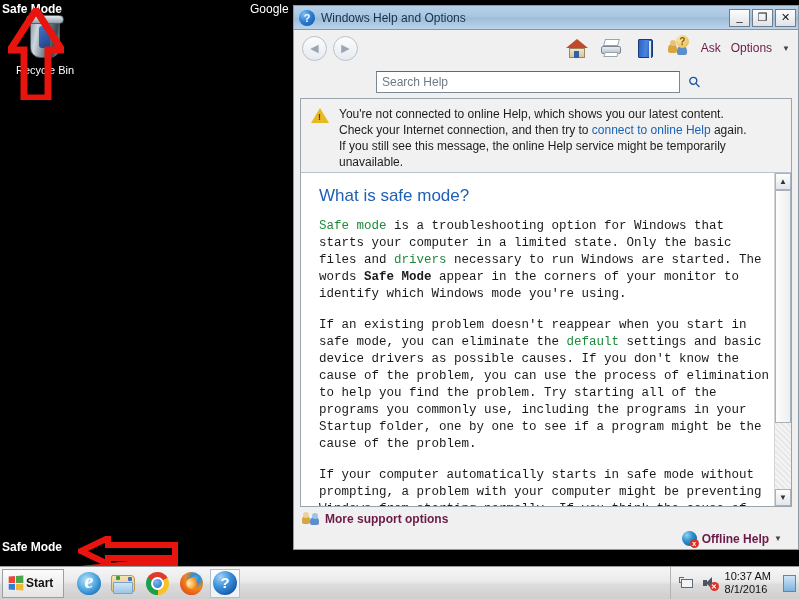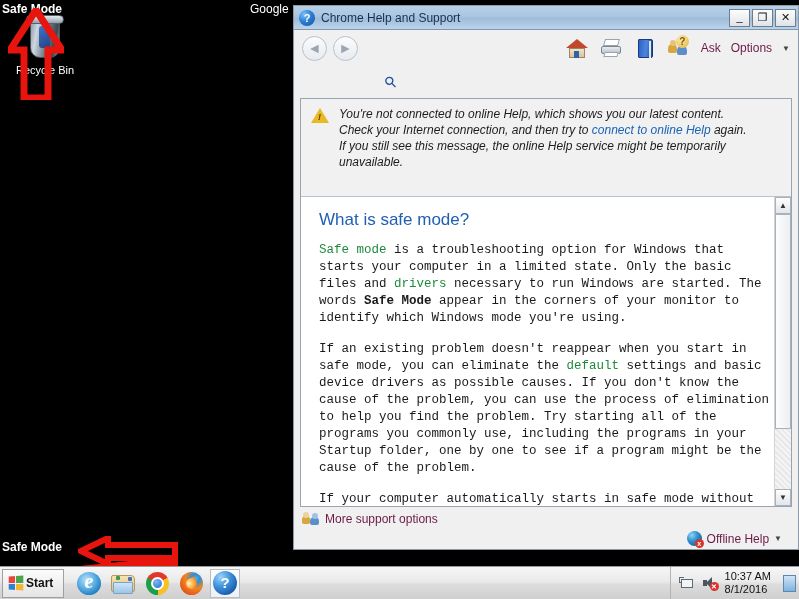--- a/index.html
+++ b/index.html
@@ -154,21 +154,21 @@
   }
   #search-input::placeholder { color:#6e7a85; }
   #search-go { margin-left:9px; font-size:15px; color:#19519c; cursor:pointer; transform: rotate(-45deg); }
 
   #content-wrap {
     flex:1 1 auto; margin:0 6px; border:1px solid #9aa4ae; background:#fff;
     display:flex; flex-direction:column; min-height:0; position:relative;
   }
   #notice {
     flex:0 0 auto; background:#f1f1f1; border-bottom:1px solid #b6c4d2;
-    display:flex; padding:7px 10px 26px 10px; gap:10px;font-style:italic;
+    display:flex; padding:7px 10px 2px 10px; gap:10px;
   }
   #warn-icon { flex:0 0 18px; width:0; height:0; margin-top:2px;
     border-left:9px solid transparent; border-right:9px solid transparent; border-bottom:15px solid #e8b923;
     position:relative; }
   #warn-icon:after { content:"!"; position:absolute; left:-2px; top:4px; font-size:9px; font-weight:bold; color:#5a4400; }
   #notice-text { font-size:12px; color:#1c1c1c; line-height:16px; }
   .blue-link { color:#1962b5; cursor:pointer; }
 
   #doc {
     flex:1 1 auto; overflow:hidden; padding:14px 18px 8px 18px; position:relative;
@@ -186,21 +186,21 @@
     display:flex; flex-direction:column;
   }
   .sb-btn { flex:0 0 17px; height:17px; background: linear-gradient(180deg,#fdfdfd,#e2e6ea);
     border:1px solid #a9b2bb; display:flex; align-items:center; justify-content:center;
     font-size:8px; color:#333; cursor:pointer; }
   #sb-track { flex:1 1 auto; position:relative;
     background: repeating-linear-gradient(45deg,#f4f4f4 0 2px,#e8e8e8 2px 4px); }
   #sb-thumb { position:absolute; left:0; top:0; width:100%; height:78%;
     background: linear-gradient(90deg,#fdfdfd,#eceff2); border:1px solid #a9b2bb; cursor:pointer; }
 
-  #footer { flex:0 0 42px; background:#f0f0f0; padding:4px 10px 0 8px; }
+  #footer { flex:0 0 42px; background:#f0f0f0; padding:4px 10px 0 8px;font-weight:bold; }
   #more-support { display:flex; align-items:center; gap:6px; font-size:12px; color:#6b1a47; cursor:pointer; }
   .ic-ms { position:relative; width:17px; height:16px; flex:0 0 17px; }
   .ic-ms1 { position:absolute; left:0; top:5px; width:8px; height:8px; border-radius:50% 50% 2px 2px; background:#d9a53f; }
   .ic-ms1h { position:absolute; left:1px; top:1px; width:6px; height:6px; border-radius:50%; background:#ecd29b; }
   .ic-ms2 { position:absolute; left:8px; top:6px; width:9px; height:8px; border-radius:50% 50% 2px 2px; background:#5c8fc9; }
   .ic-ms2h { position:absolute; left:10px; top:2px; width:6px; height:6px; border-radius:50%; background:#9dc2e8; }
   #offline-row { display:flex; align-items:center; justify-content:flex-end; gap:5px; margin-top:4px; padding-right:6px; }
   .ic-globe { width:15px; height:15px; border-radius:50%;
     background: radial-gradient(circle at 32% 28%, #8ed4f5 0%, #2f8fd0 40%, #1c6fae 70%, #15a04a 100%);
     position:relative; flex:0 0 15px; }
@@ -306,21 +306,21 @@
 </svg>
 
 <svg class="red-arrow" style="left:60px; top:556px;" width="120" height="18" viewBox="0 0 120 18">
   <polygon points="0,12 118,0 118,10 10,16" fill="#e8150f"></polygon>
 </svg>
 
 <div id="help-window">
 
   <div id="titlebar">
     <div id="title-icon">?</div>
-    <div id="title-text">Chrome Help and Support</div>
+    <div id="title-text">Windows Help and Options</div>
     <div class="win-btn min">_</div>
     <div class="win-btn">❐</div>
     <div class="win-btn">✕</div>
   </div>
 
   <div id="toolbar">
     <div class="navbtn">◄</div>
     <div class="navbtn">►</div>
 
     <div id="toolbar-right">
@@ -344,20 +344,21 @@
           <span class="ic-p2h"></span>
         <span class="ic-q">?</span>
       </span>
       <span class="tb-text">Ask</span>
       <span class="tb-text">Options</span>
       <span class="caret">▼</span>
     </div>
   </div>
 
   <div id="searchrow">
+    <input id="search-input" type="text" placeholder="Search Help" style="">
     <span id="search-go">⚲</span>
   </div>
 
   <div id="content-wrap">
 
     <div id="notice">
       <div id="warn-icon"></div>
       <div id="notice-text">
         <span>You're not connected to online Help, which shows you our latest content.</span><br>
         <span>Check your Internet connection, and then try to </span><span class="blue-link">connect to online Help</span><span> again.</span><br>

